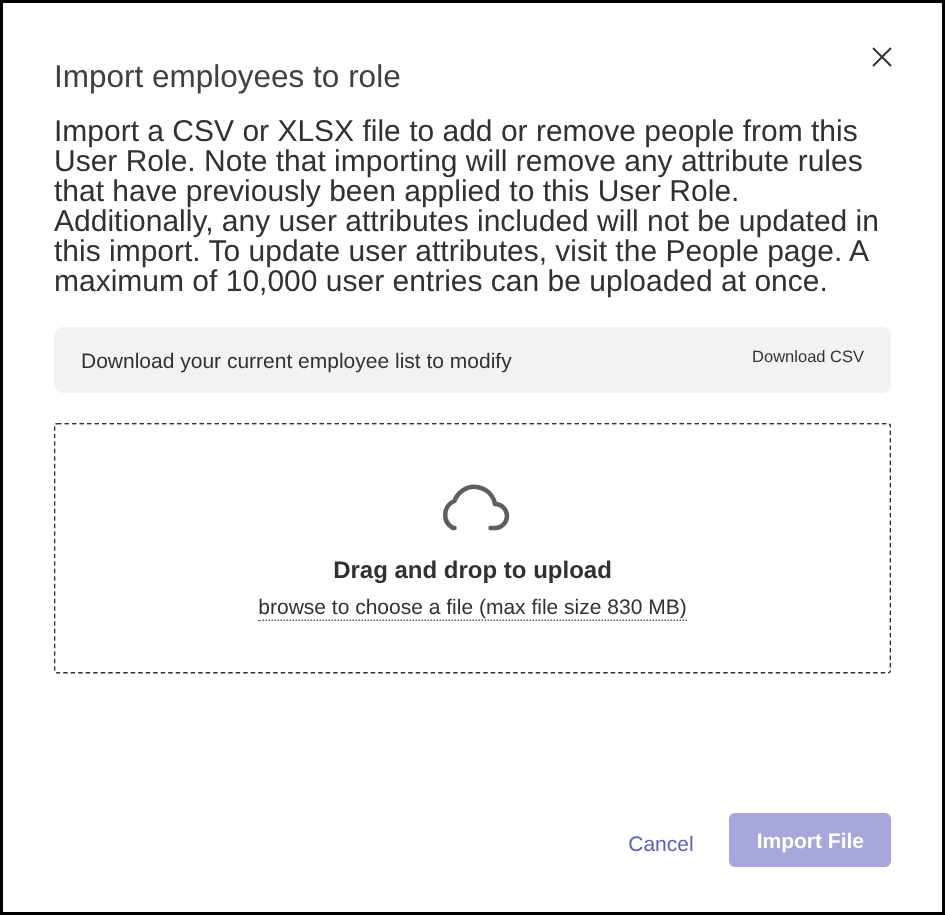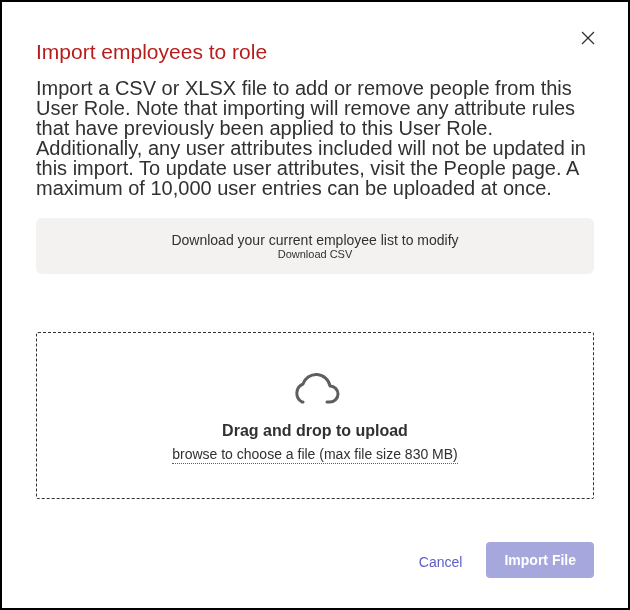--- a/index.html
+++ b/index.html
@@ -27,58 +27,56 @@
     right: 18px;
     width: 20px;
     height: 20px;
     cursor: pointer;
     color: #323130;
   }
   .close-btn svg { width: 16px; height: 16px; }
   .title {
     font-size: 21px;
     font-weight: 400;
-    color: #b91c1c;
+    color: #404040;
     margin: 4px 0 14px 0;
   }
   .description {
     font-size: 20px;
     line-height: 20px;
     color: #323130;
     margin: 0 0 20px 0;
   }
   .download-bar {
     display: flex;
     justify-content: space-between;
-    align-items: center;
+    align-items: flex-start;
     background: #f3f2f1;
     border-radius: 6px;
-    padding: 14px 6px;
+    padding: 14px 18px;
     margin-bottom: 20px;
-    flex-direction: column;
   }
   .download-bar-text {
     font-size: 14px;
     color: #323130;
   }
   .download-link {
     font-size: 11px;
     color: #323130;
     cursor: pointer;
   }
   .dropzone {
     border: 1px dashed #323130;
     border-radius: 2px;
     height: 167px;
     display: flex;
     flex-direction: column;
     align-items: center;
     justify-content: center;
     margin-bottom: 18px;
-    margin-top: 38px;
   }
   .cloud-icon {
     width: 50px;
     height: 40px;
     color: #605e5c;
     margin-bottom: 14px;
   }
   .drop-title {
     font-size: 16px;
     font-weight: 600;

